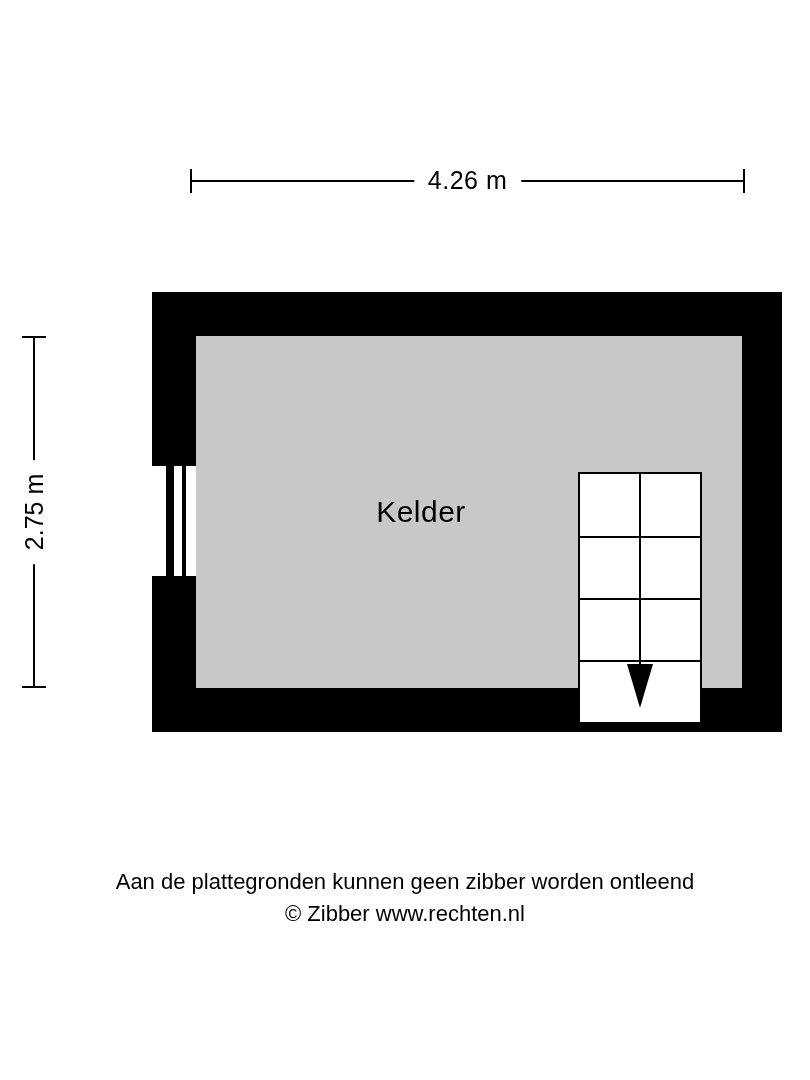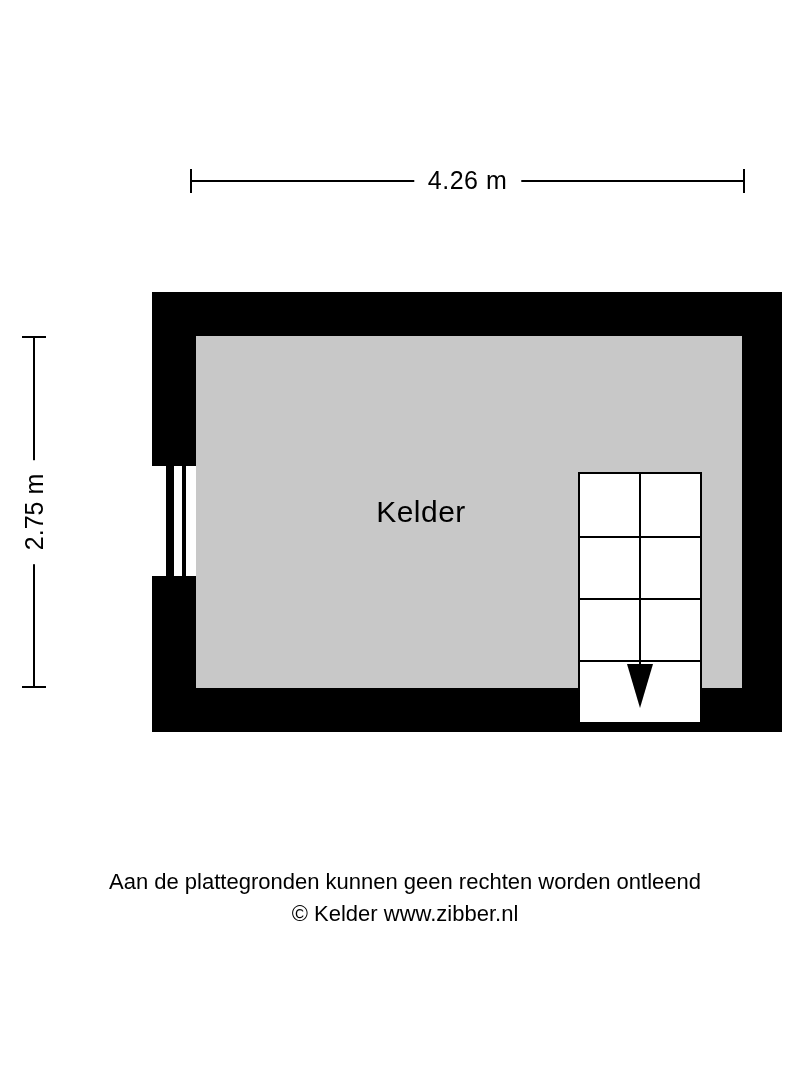--- a/index.html
+++ b/index.html
@@ -271,15 +271,15 @@
 
   <div class="door">
     <div class="frame-top"></div>
     <div class="frame-bottom"></div>
     <div class="leaf"></div>
     <div class="leaf2"></div>
   </div>
 </div>
 
 <div class="footer">
-  <div class="line1">Aan de plattegronden kunnen geen rechten worden ontleend</div>
-  <div class="line2">© Kelder www.zibber.nl</div>
+  <div class="line1">Aan de plattegronden kunnen geen zibber worden ontleend</div>
+  <div class="line2">© Zibber www.rechten.nl</div>
 </div>
 
 </body></html>

